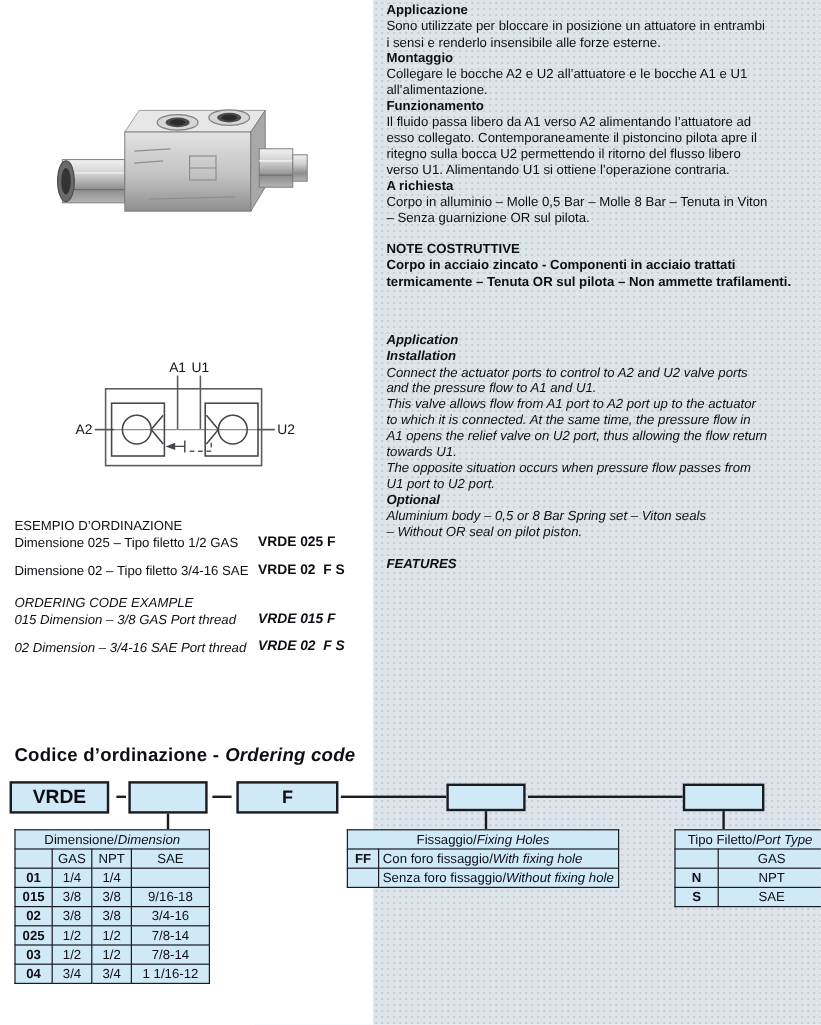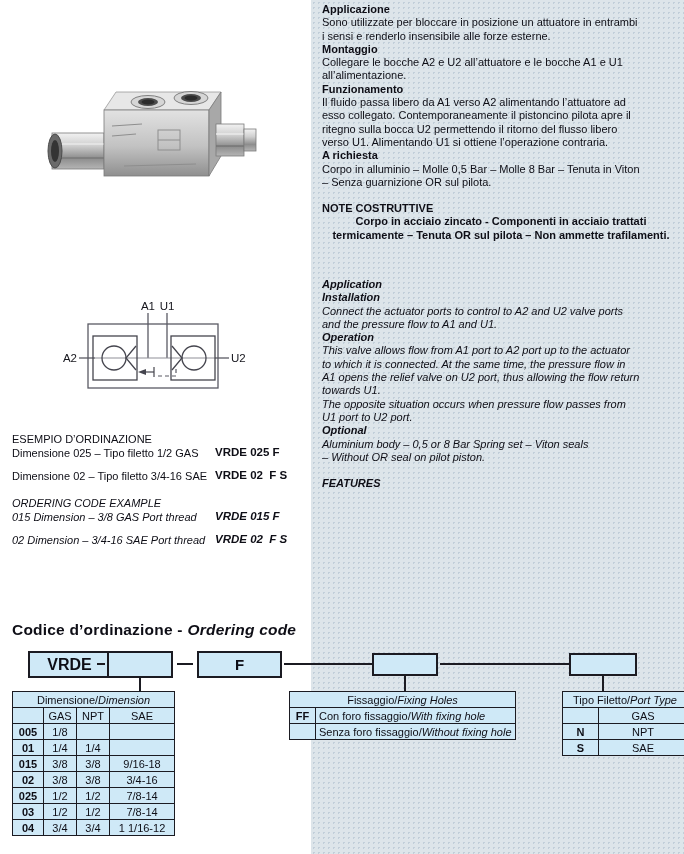--- a/index.html
+++ b/index.html
@@ -11,21 +11,21 @@
     position:absolute;left:311px;top:0;width:373px;height:854px;
     background-color:#dde5ea;
     background-image:radial-gradient(rgba(130,155,180,0.30) 1px, rgba(0,0,0,0) 1px);
     background-size:5px 5px;
   }
   .i{font-style:italic;}
   .txt-block{position:absolute;left:322px;width:358px;font-size:11px;line-height:13.3px;}
   .sec-title{font-weight:bold;}
   .sec-body{white-space:pre-line;}
   .note{margin-top:13px;font-weight:bold;}
-  .note .sec-body{font-weight:bold;text-align:center;}
+  .note .sec-body{font-weight:bold;}
   .en{font-style:italic;}
 
   
   .example-block{position:absolute;left:12px;top:433px;width:310px;font-size:11px;line-height:13px;}
   .ex-row{position:relative;margin-top:1px;height:14px;}
   .ex-row .code{position:absolute;left:203px;top:-1px;font-weight:bold;font-size:11.5px;white-space:pre;font-style:inherit;}
   .gap9{margin-top:9px;}
   .gap12{margin-top:13px;}
 
   
@@ -177,21 +177,20 @@
 <div class="txt-block en" style="top:278px;">
   <div>
     <div class="sec-title">Application</div>
   </div>
   <div>
     <div class="sec-title">Installation</div>
     <div class="sec-body">Connect the actuator ports to control to A2 and U2 valve ports
 and the pressure flow to A1 and U1.</div>
   </div>
   <div>
-    <div class="sec-title">Operation</div>
     <div class="sec-body">This valve allows flow from A1 port to A2 port up to the actuator
 to which it is connected. At the same time, the pressure flow in
 A1 opens the relief valve on U2 port, thus allowing the flow return
 towards U1.
 The opposite situation occurs when pressure flow passes from
 U1 port to U2 port.</div>
   </div>
   <div>
     <div class="sec-title">Optional</div>
     <div class="sec-body">Aluminium body – 0,5 or 8  Bar Spring set – Viton seals
@@ -220,21 +219,21 @@
   <div class="ex-row i gap9">
     <span>02 Dimension – 3/4-16 SAE Port thread</span>
     <span class="code">VRDE 02  F S</span>
   </div>
 </div>
 
 <div class="oc-heading">
   <span>Codice d’ordinazione -</span><span class="i">Ordering code</span>
 </div>
 
-<div class="code-box" style="left:28px;top:651px;width:83px;height:27px;font-size:16px;">VRDE</div>
+<div class="code-box" style="left:8px;top:651px;width:83px;height:27px;font-size:16px;">VRDE</div>
 <div class="conn" style="left:97px;top:663px;width:8px;height:2px;"></div>
 <div class="code-box" style="left:107px;top:651px;width:66px;height:27px;"></div>
 <div class="conn" style="left:177px;top:663px;width:16px;height:2px;"></div>
 <div class="code-box" style="left:197px;top:651px;width:85px;height:27px;font-size:15px;">F</div>
 <div class="conn" style="left:284px;top:663px;width:88px;height:2px;"></div>
 <div class="code-box" style="left:372px;top:653px;width:66px;height:23px;"></div>
 <div class="conn" style="left:440px;top:663px;width:129px;height:2px;"></div>
 <div class="code-box" style="left:569px;top:653px;width:68px;height:23px;"></div>
 <div class="conn" style="left:139px;top:678px;width:2px;height:13px;"></div>
 <div class="conn" style="left:404px;top:676px;width:2px;height:15px;"></div>
@@ -251,26 +250,20 @@
       <tr>
     <td colspan="4" class="tbl-title"><span>Dimensione/</span><span class="i">Dimension</span></td>
   </tr>
   <tr>
     <td class="cell-c"></td>
     <td class="cell-c">GAS</td>
     <td class="cell-c">NPT</td>
     <td class="cell-c">SAE</td>
   </tr>
   <tr>
-    <td class="code-cell">005</td>
-    <td class="cell-c">1/8</td>
-    <td class="cell-c"></td>
-    <td class="cell-c"></td>
-  </tr>
-  <tr>
     <td class="code-cell">01</td>
     <td class="cell-c">1/4</td>
     <td class="cell-c">1/4</td>
     <td class="cell-c"></td>
   </tr>
   <tr>
     <td class="code-cell">015</td>
     <td class="cell-c">3/8</td>
     <td class="cell-c">3/8</td>
     <td class="cell-c">9/16-18</td>

